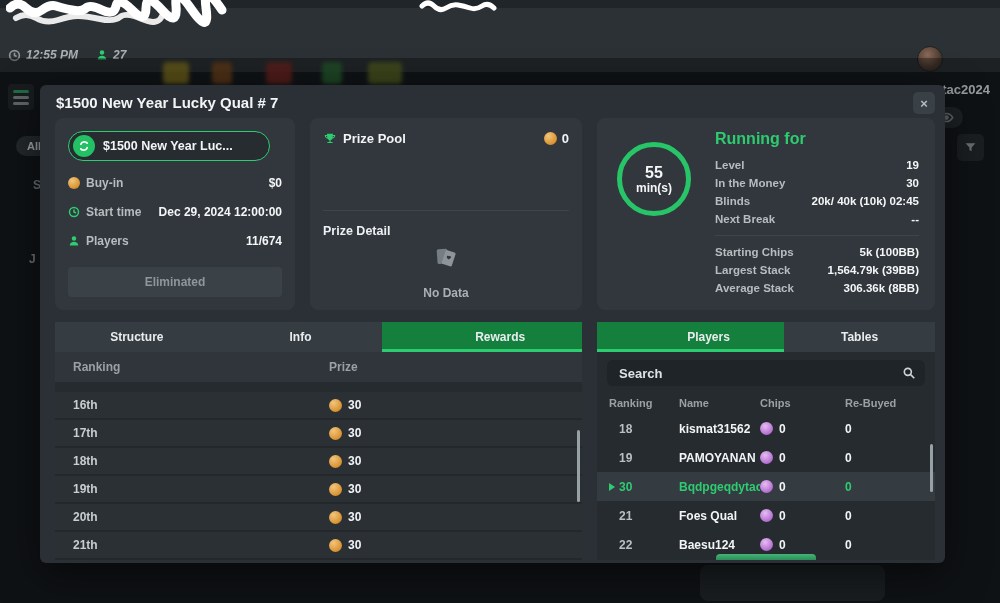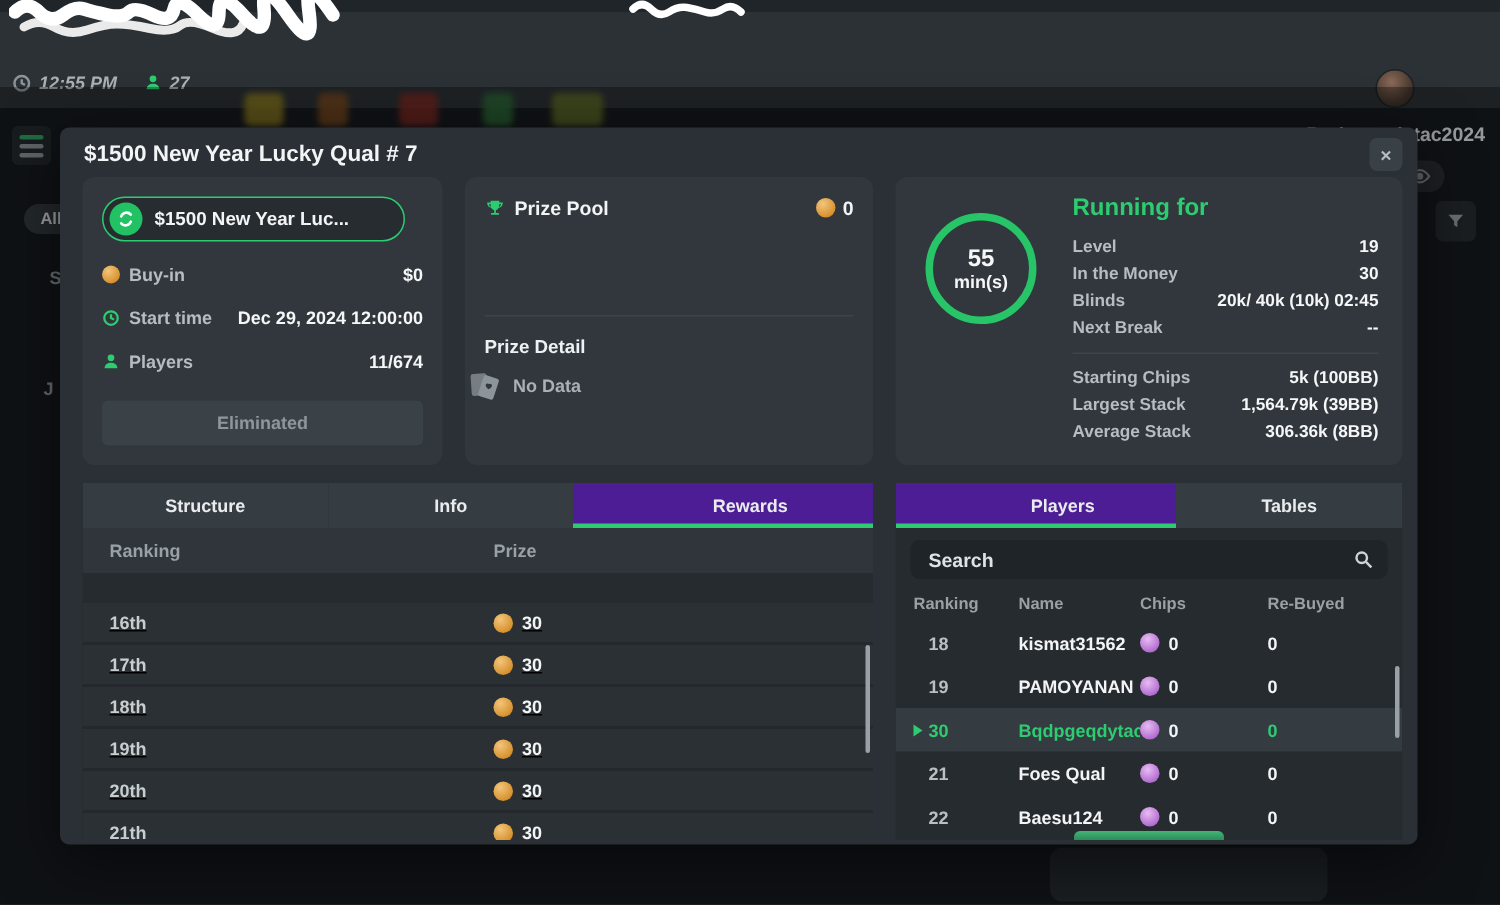--- a/index.html
+++ b/index.html
@@ -62,21 +62,21 @@
   .kv-line .val { color:#f4f6f7; font-size:12px; font-weight:700; text-align:right; }
   .elim-btn { position:absolute; left:13px; bottom:13px; width:214px; height:30px; background:#3b4247; border-radius:4px;
               color:#8f979c; font-size:12px; font-weight:700; display:flex; align-items:center; justify-content:center; }
 
   
   .mid-head { display:flex; align-items:center; justify-content:space-between; }
   .mid-head .lab { display:flex; align-items:center; gap:6px; color:#f2f4f6; font-size:13px; font-weight:700; }
   .mid-head .amount { display:flex; align-items:center; gap:5px; color:#f2f4f6; font-size:13px; font-weight:700; }
   .mid-divider { position:absolute; left:13px; right:13px; top:92px; height:1px; background:#3e444a; }
   .prize-detail-label { position:absolute; left:13px; top:106px; color:#eef1f3; font-size:12.5px; font-weight:700; }
-  .no-data { position:absolute; left:0; right:0; top:126px; display:flex; flex-direction:row; align-items:center; gap:6px; }
+  .no-data { position:absolute; left:0; right:0; top:126px; display:flex; flex-direction:column; align-items:center; gap:16px; }
   .no-data .nd-text { color:#aab1b6; font-size:12px; font-weight:700; }
   .cards-icon { color:#8d959b; transform:rotate(8deg); }
 
   
   .ring { position:absolute; left:20px; top:24px; width:74px; height:74px; border:5px solid #27c468; border-radius:50%;
           display:flex; flex-direction:column; align-items:center; justify-content:center; }
   .ring .big { color:#f4f6f7; font-size:16px; font-weight:700; line-height:17px; }
   .ring .small { color:#f4f6f7; font-size:12px; font-weight:700; }
   .run-block { position:absolute; left:118px; right:16px; top:12px; }
   .run-title { color:#2ecc71; font-size:16px; font-weight:700; margin-bottom:8px; }
@@ -85,26 +85,26 @@
   .kv-row .v { color:#f4f6f7; font-size:11.5px; font-weight:700; }
   .run-divider { height:1px; background:#3e444a; margin:7px 0; }
 
   
   .panel { position:absolute; top:237px; bottom:3px; background:#262b2f; overflow:hidden; }
   .panel-left { left:15px; width:527px; }
   .panel-right { left:557px; width:338px; }
   .tabbar { display:flex; height:30px; }
   .tab { flex:1; display:flex; align-items:center; justify-content:center; background:#363d42;
          color:#e9ecee; font-size:12px; font-weight:700; }
-  .tab.active { background:#4c1d95; box-shadow:inset 0 -3px 0 #2ecc71;padding-left:36px; }
+  .tab.active { background:#15803d; box-shadow:inset 0 -3px 0 #2ecc71;padding-left:36px; }
 
   .r-head { display:flex; height:30px; align-items:center; background:#2f353a; }
   .r-head .h1 { padding-left:18px; width:52%; color:#9aa1a6; font-size:12px; font-weight:700; }
   .r-head .h2 { color:#9aa1a6; font-size:12px; font-weight:700; }
-  .r-rows { margin-top:20px;text-decoration:underline; }
+  .r-rows { margin-top:10px; }
   .r-row { display:flex; align-items:center; height:28px; background:#2a3034; border-bottom:2px solid #24282c; }
   .r-row .rank { padding-left:18px; width:52%; color:#c8cdd0; font-size:12px; font-weight:700; }
   .r-row .prize { display:flex; align-items:center; gap:6px; color:#f2f4f6; font-size:12px; font-weight:700; }
 
   .search-wrap { margin:8px 10px 6px 10px; height:26px; background:#1f2428; border-radius:6px; position:relative; }
   .search-wrap input { width:100%; height:100%; background:transparent; border:none; outline:none; padding:0 30px 0 12px;
                        color:#e6e9eb; font-size:13px; font-weight:700; font-family:"Liberation Sans", sans-serif; }
   .search-wrap input::placeholder { color:#dfe3e5; opacity:1; }
   .search-icon { position:absolute; right:9px; top:6px; color:#ced3d6; }
 

